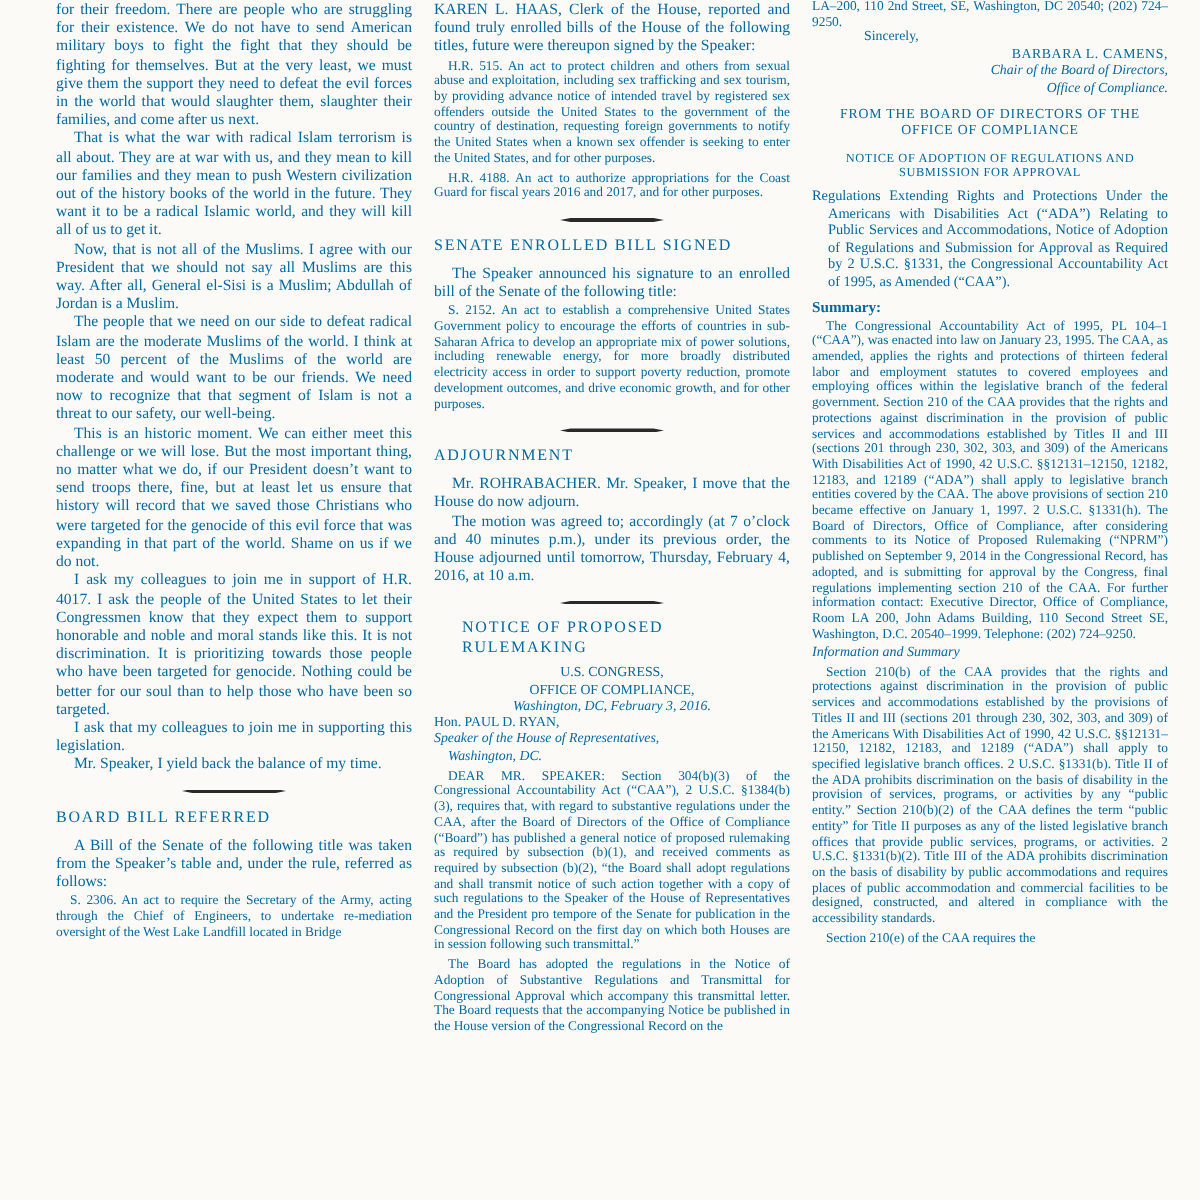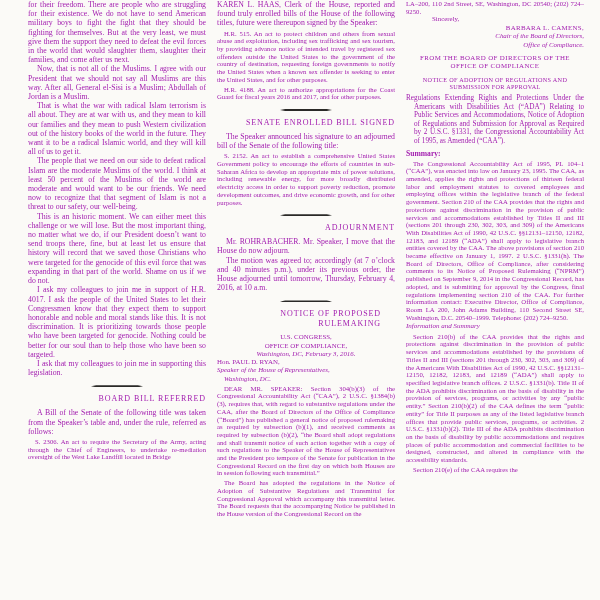--- a/index.html
+++ b/index.html
@@ -1,35 +1,35 @@
 <!DOCTYPE html>
 <html><head>
 <meta charset="utf-8">
 <style>
   html,body{margin:0;padding:0;background:#e8e6e1;}
   .page{
     position:relative;
     width:600px;height:600px;
     background:#fbfaf7;
-    color:#a21caf;
+    color:#0369a1;
     font-family:"Liberation Serif","DejaVu Serif",serif;
     box-sizing:border-box;
     padding:0 16px 0 28px;
     overflow:hidden;
   }
   .cols{display:flex;gap:11px;height:600px;}
   .col{width:178px;height:600px;overflow:hidden;}
   .col>*:first-child{margin-top:0;}
 
   p{margin:0;}
   .body{font-size:7.8px;line-height:9.2px;text-align:justify;text-indent:9px;}
   .cont{text-indent:0;}
   .fine{font-size:6.7px;line-height:7.7px;text-align:justify;text-indent:7px;margin-top:2px;}
   .heading{
-    font-size:8px;line-height:10px;text-align:right;
+    font-size:8px;line-height:10px;text-align:left;
     letter-spacing:0.9px;margin:4px 0 4px;white-space:normal;
   }
   .sep{
     width:52px;height:2px;background:#2a2927;margin:8px auto 7px;
     clip-path:polygon(0% 50%,10% 0%,90% 0%,100% 50%,90% 100%,10% 100%);
   }
   .it{font-style:italic;}
   .lh-line{font-size:6.9px;line-height:8.2px;text-align:center;}
   .addr-line{font-size:6.9px;line-height:8.2px;text-align:left;}
   .sig-line{font-size:6.9px;line-height:8.4px;text-align:right;}
@@ -45,39 +45,40 @@
   .bg-head{font-size:7px;line-height:8.4px;font-style:italic;margin-top:1px;}
 </style>
 </head>
 <body>
 
 <div class="page">
   <div class="cols">
 
     <div class="col">
       <p class="body cont">for their freedom. There are people who are struggling for their existence. We do not have to send American military boys to fight the fight that they should be fighting for themselves. But at the very least, we must give them the support they need to defeat the evil forces in the world that would slaughter them, slaughter their families, and come after us next.</p>
+      <p class="body">That is what the war with radical Islam terrorism is all about. They are at war with us, and they mean to kill our families and they mean to push Western civilization out of the history books of the world in the future. They want it to be a radical Islamic world, and they will kill all of us to get it.</p>
       <p class="body">Now, that is not all of the Muslims. I agree with our President that we should not say all Muslims are this way. After all, General el-Sisi is a Muslim; Abdullah of Jordan is a Muslim.</p>
-      <p class="body">That is what the war with radical Islam terrorism is all about. They are at war with us, and they mean to kill our families and they mean to push Western civilization out of the history books of the world in the future. They want it to be a radical Islamic world, and they will kill all of us to get it.</p>
       <p class="body">The people that we need on our side to defeat radical Islam are the moderate Muslims of the world. I think at least 50 percent of the Muslims of the world are moderate and would want to be our friends. We need now to recognize that that segment of Islam is not a threat to our safety, our well-being.</p>
       <p class="body">This is an historic moment. We can either meet this challenge or we will lose. But the most important thing, no matter what we do, if our President doesn’t want to send troops there, fine, but at least let us ensure that history will record that we saved those Christians who were targeted for the genocide of this evil force that was expanding in that part of the world. Shame on us if we do not.</p>
       <p class="body">I ask my colleagues to join me in support of H.R. 4017. I ask the people of the United States to let their Congressmen know that they expect them to support honorable and noble and moral stands like this. It is not discrimination. It is prioritizing towards those people who have been targeted for genocide. Nothing could be better for our soul than to help those who have been so targeted.</p>
       <p class="body">I ask that my colleagues to join me in supporting this legislation.</p>
+      <p class="body">Mr. Speaker, I yield back the balance of my time.</p>
       <div class="sep"></div>
       <p class="heading">BOARD BILL REFERRED</p>
       <p class="body">A Bill of the Senate of the following title was taken from the Speaker’s table and, under the rule, referred as follows:</p>
       <p class="fine">S. 2306. An act to require the Secretary of the Army, acting through the Chief of Engineers, to undertake re-mediation oversight of the West Lake Landfill located in Bridge</p>
     </div>
 
     <div class="col">
       <p class="body cont">KAREN L. HAAS, Clerk of the House, reported and found truly enrolled bills of the House of the following titles, future were thereupon signed by the Speaker:</p>
       <p class="fine">H.R. 515. An act to protect children and others from sexual abuse and exploitation, including sex trafficking and sex tourism, by providing advance notice of intended travel by registered sex offenders outside the United States to the government of the country of destination, requesting foreign governments to notify the United States when a known sex offender is seeking to enter the United States, and for other purposes.</p>
       <p class="fine">H.R. 4188. An act to authorize appropriations for the Coast Guard for fiscal years 2016 and 2017, and for other purposes.</p>
       <div class="sep"></div>
       <p class="heading">SENATE ENROLLED BILL SIGNED</p>
-      <p class="body">The Speaker announced his signature to an adjourned bill of the Senate of the following title:</p>
+      <p class="body">The Speaker announced his signature to an enrolled bill of the Senate of the following title:</p>
       <p class="fine">S. 2152. An act to establish a comprehensive United States Government policy to encourage the efforts of countries in sub-Saharan Africa to develop an appropriate mix of power solutions, including renewable energy, for more broadly distributed electricity access in order to support poverty reduction, promote development outcomes, and drive economic growth, and for other purposes.</p>
       <div class="sep"></div>
       <p class="heading">ADJOURNMENT</p>
       <p class="body">Mr. ROHRABACHER. Mr. Speaker, I move that the House do now adjourn.</p>
       <p class="body">The motion was agreed to; accordingly (at 7 o’clock and 40 minutes p.m.), under its previous order, the House adjourned until tomorrow, Thursday, February 4, 2016, at 10 a.m.</p>
       <div class="sep"></div>
       <p class="heading" style="margin-left:14px;margin-right:14px;">NOTICE OF PROPOSED RULEMAKING</p>
       <p class="lh-line">U.S. CONGRESS,</p>
       <p class="lh-line">OFFICE OF COMPLIANCE,</p>
       <p class="lh-line it">Washington, DC, February 3, 2016.</p>

